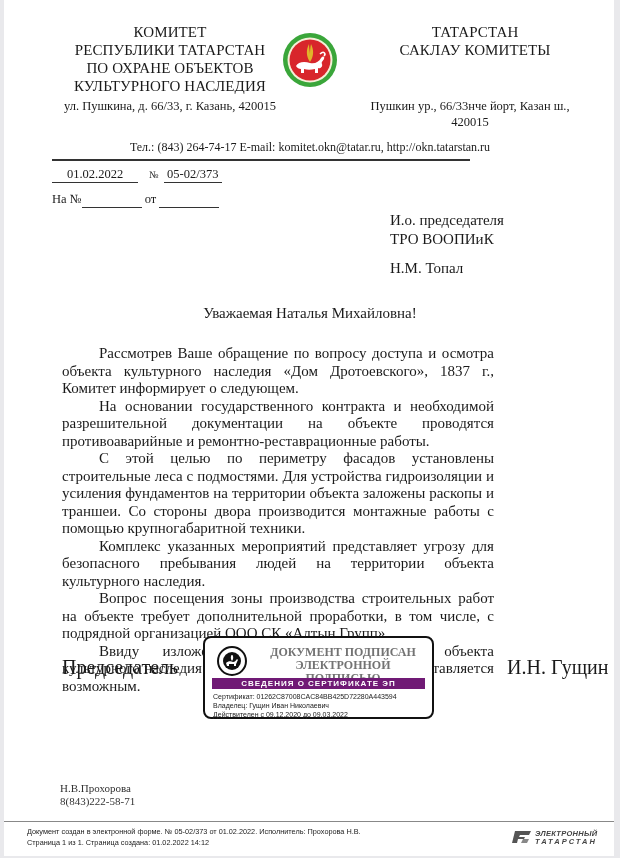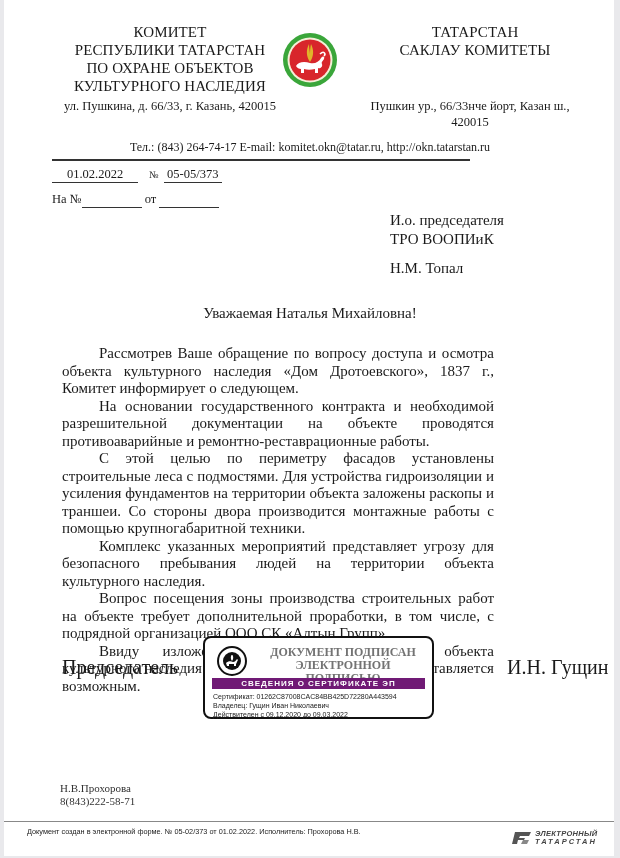--- a/index.html
+++ b/index.html
@@ -17,21 +17,21 @@
   .body p { margin:0; text-indent:37px; text-align:justify; }
   .sig { font-size:20px; }
   .stamp { left:203px; top:636px; width:227px; height:79px; border:2px solid #111; border-radius:8px; background:#fff; font-family:"Liberation Sans", sans-serif; }
   .stamp-title { position:absolute; left:58px; top:8px; font-family:"Liberation Serif", serif; font-size:12px; line-height:13px; text-align:center; width:160px; font-weight:bold; color:#737373; }
   .stamp-bar { position:absolute; left:7px; right:7px; top:40px; height:11px; background:#701a75; color:#fff; font-size:8px; font-weight:bold; text-align:center; line-height:11px; letter-spacing:1px; }
   .stamp-line { position:absolute; left:8px; font-size:7px; line-height:9px; color:#222; white-space:nowrap; }
   .stamp-emblem { position:absolute; left:12px; top:8px; width:26px; height:26px; border:2px solid #111; border-radius:50%; display:flex; align-items:center; justify-content:center; }
   .exec { left:60px; top:782px; font-size:11px; line-height:13px; color:#333; }
   .footrule { left:4px; width:610px; top:821px; height:1px; background:#888; }
   .footer { left:27px; top:826px; font-family:"Liberation Sans", sans-serif; font-size:7.3px; line-height:11px; color:#222; }
-  .et-logo { left:512px; top:830px; display:flex; align-items:center; gap:3px; }
+  .et-logo { left:512px; top:830px; display:flex; align-items:flex-start; gap:3px; }
   .et-text { font-family:"Liberation Sans", sans-serif; font-style:italic; font-weight:bold; font-size:7.5px; line-height:8px; color:#444; letter-spacing:0.3px; }
 </style>
 </head>
 <body>
 
 <div class="sheet"></div>
 
 <div class="abs hdr" style="left:50px;top:23px;width:240px;">
   <div>КОМИТЕТ</div>
   <div>РЕСПУБЛИКИ ТАТАРСТАН</div>
@@ -59,21 +59,21 @@
   <div>Пушкин ур., 66/33нче йорт, Казан ш.,</div>
   <div>420015</div>
 </div>
 
 <div class="abs contact">Тел.: (843) 264-74-17 E-mail: komitet.okn@tatar.ru, http://okn.tatarstan.ru</div>
 <div class="abs" style="left:52px;width:418px;top:159px;height:2px;background:#333;"></div>
 
 <div class="abs small" style="left:52px;top:167px;">
   <span class="uline" style="width:86px;">01.02.2022</span>
   <span style="margin-left:8px;font-size:10px;">№</span>
-  <span class="uline" style="width:58px;margin-left:2px;">05-05/373</span>
+  <span class="uline" style="width:58px;margin-left:2px;">05-02/373</span>
 </div>
 <div class="abs small" style="left:52px;top:192px;">
   <span>На №</span><span class="uline" style="width:60px;">&nbsp;</span>
   <span>от</span>
   <span class="uline" style="width:60px;">&nbsp;</span>
 </div>
 
 <div class="abs addressee" style="top:211px;">
   <div>И.о. председателя</div>
   <div>ТРО ВООПИиК</div>
@@ -113,20 +113,21 @@
 </div>
 
 <div class="abs exec">
   <div>Н.В.Прохорова</div>
   <div>8(843)222-58-71</div>
 </div>
 
 <div class="abs footrule"></div>
 <div class="abs footer">
   <div>Документ создан в электронной форме. № 05-02/373 от 01.02.2022. Исполнитель: Прохорова Н.В.</div>
+  <div>Страница 1 из 1. Страница создана: 01.02.2022 14:12</div>
 </div>
 <div class="abs et-logo">
   <svg width="20" height="14" viewBox="0 0 20 14">
     <path d="M3 1 L19 1 L17 5 L8 5 L7 7 L13 7 L12 9 L6 9 L5 13 L0 13 Z" fill="#555"></path>
     <path d="M11 9 L17 9 L15 13 L9 13 Z" fill="#888"></path>
   </svg>
   <div class="et-text">
     <div>ЭЛЕКТРОННЫЙ</div>
     <div style="letter-spacing:2px;">ТАТАРСТАН</div>
   </div>

